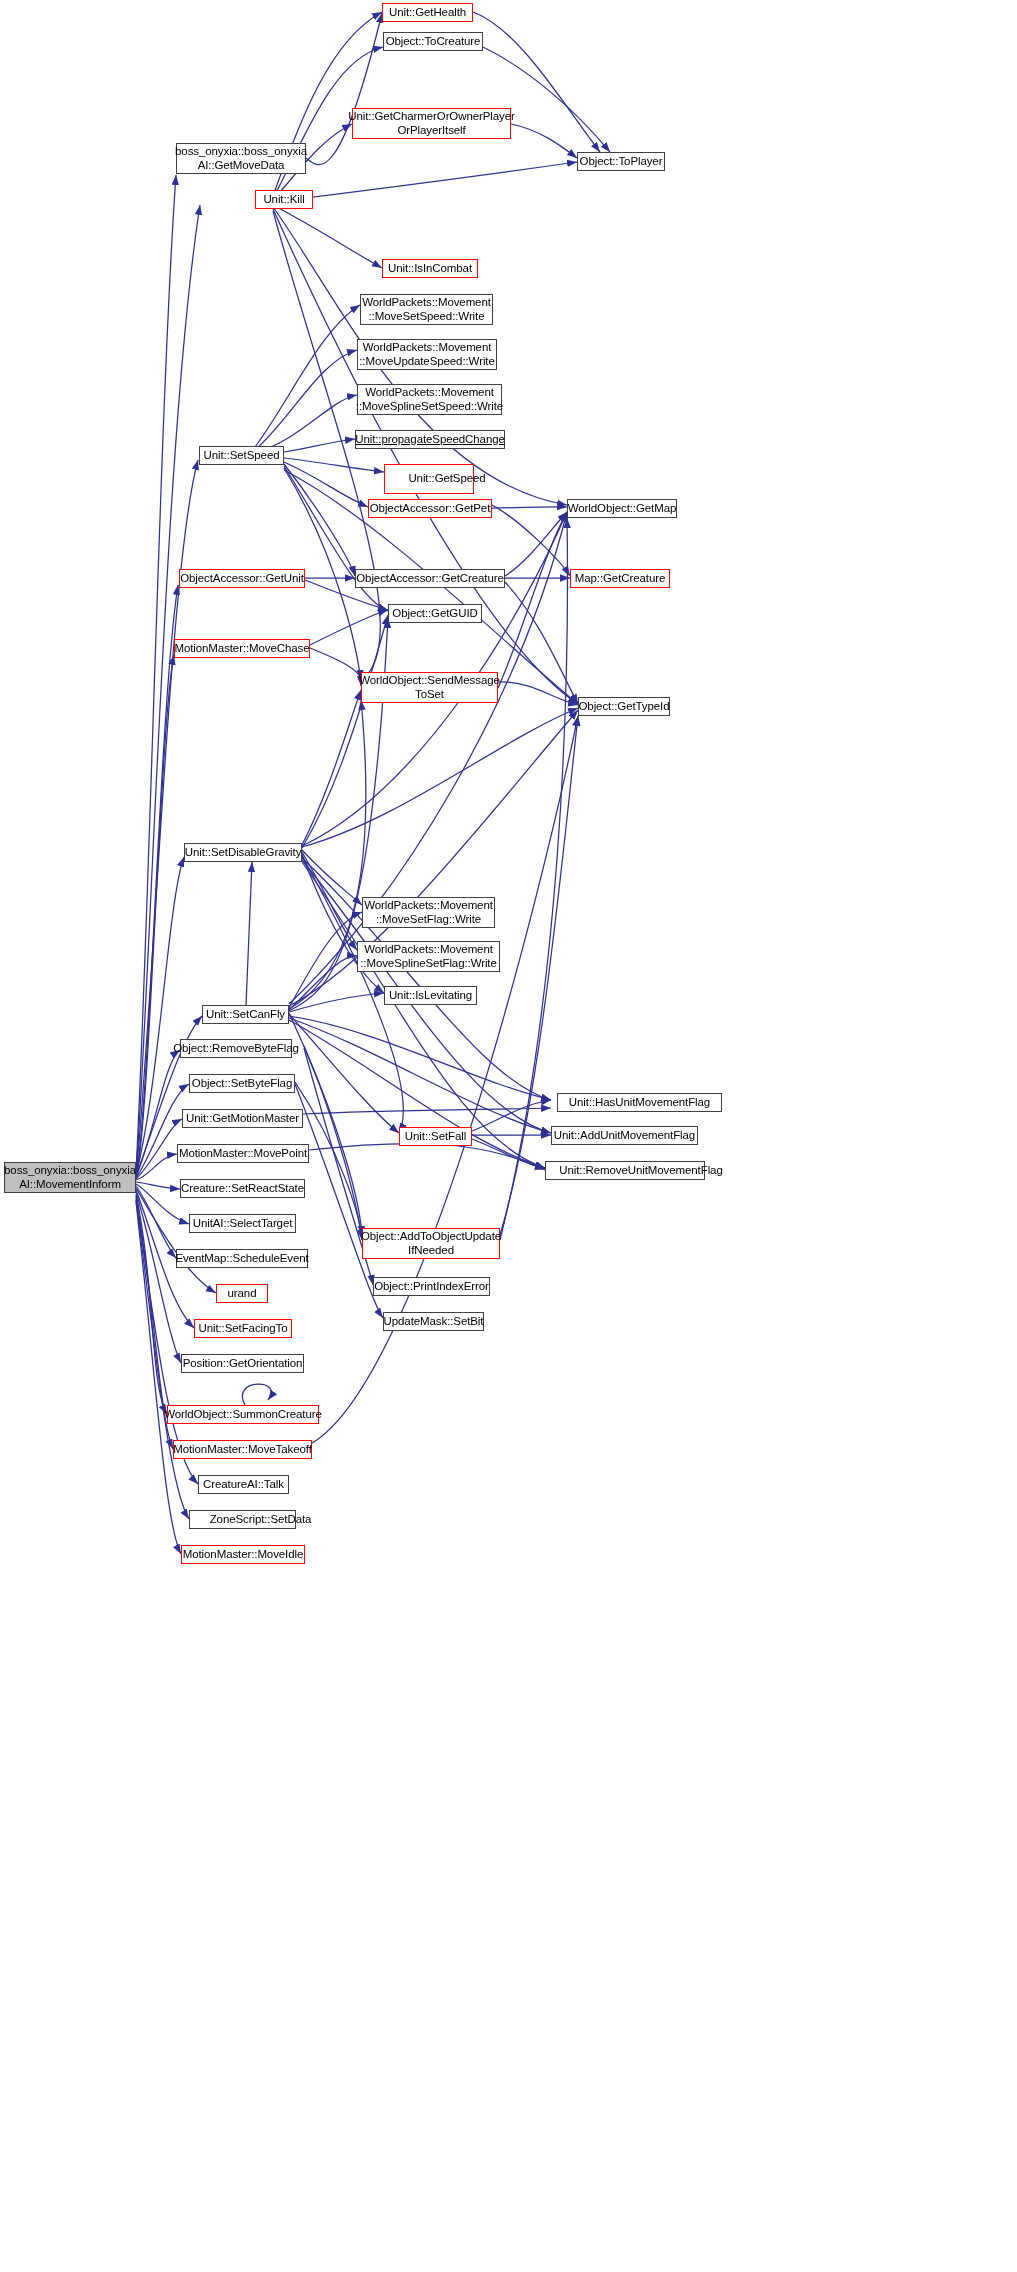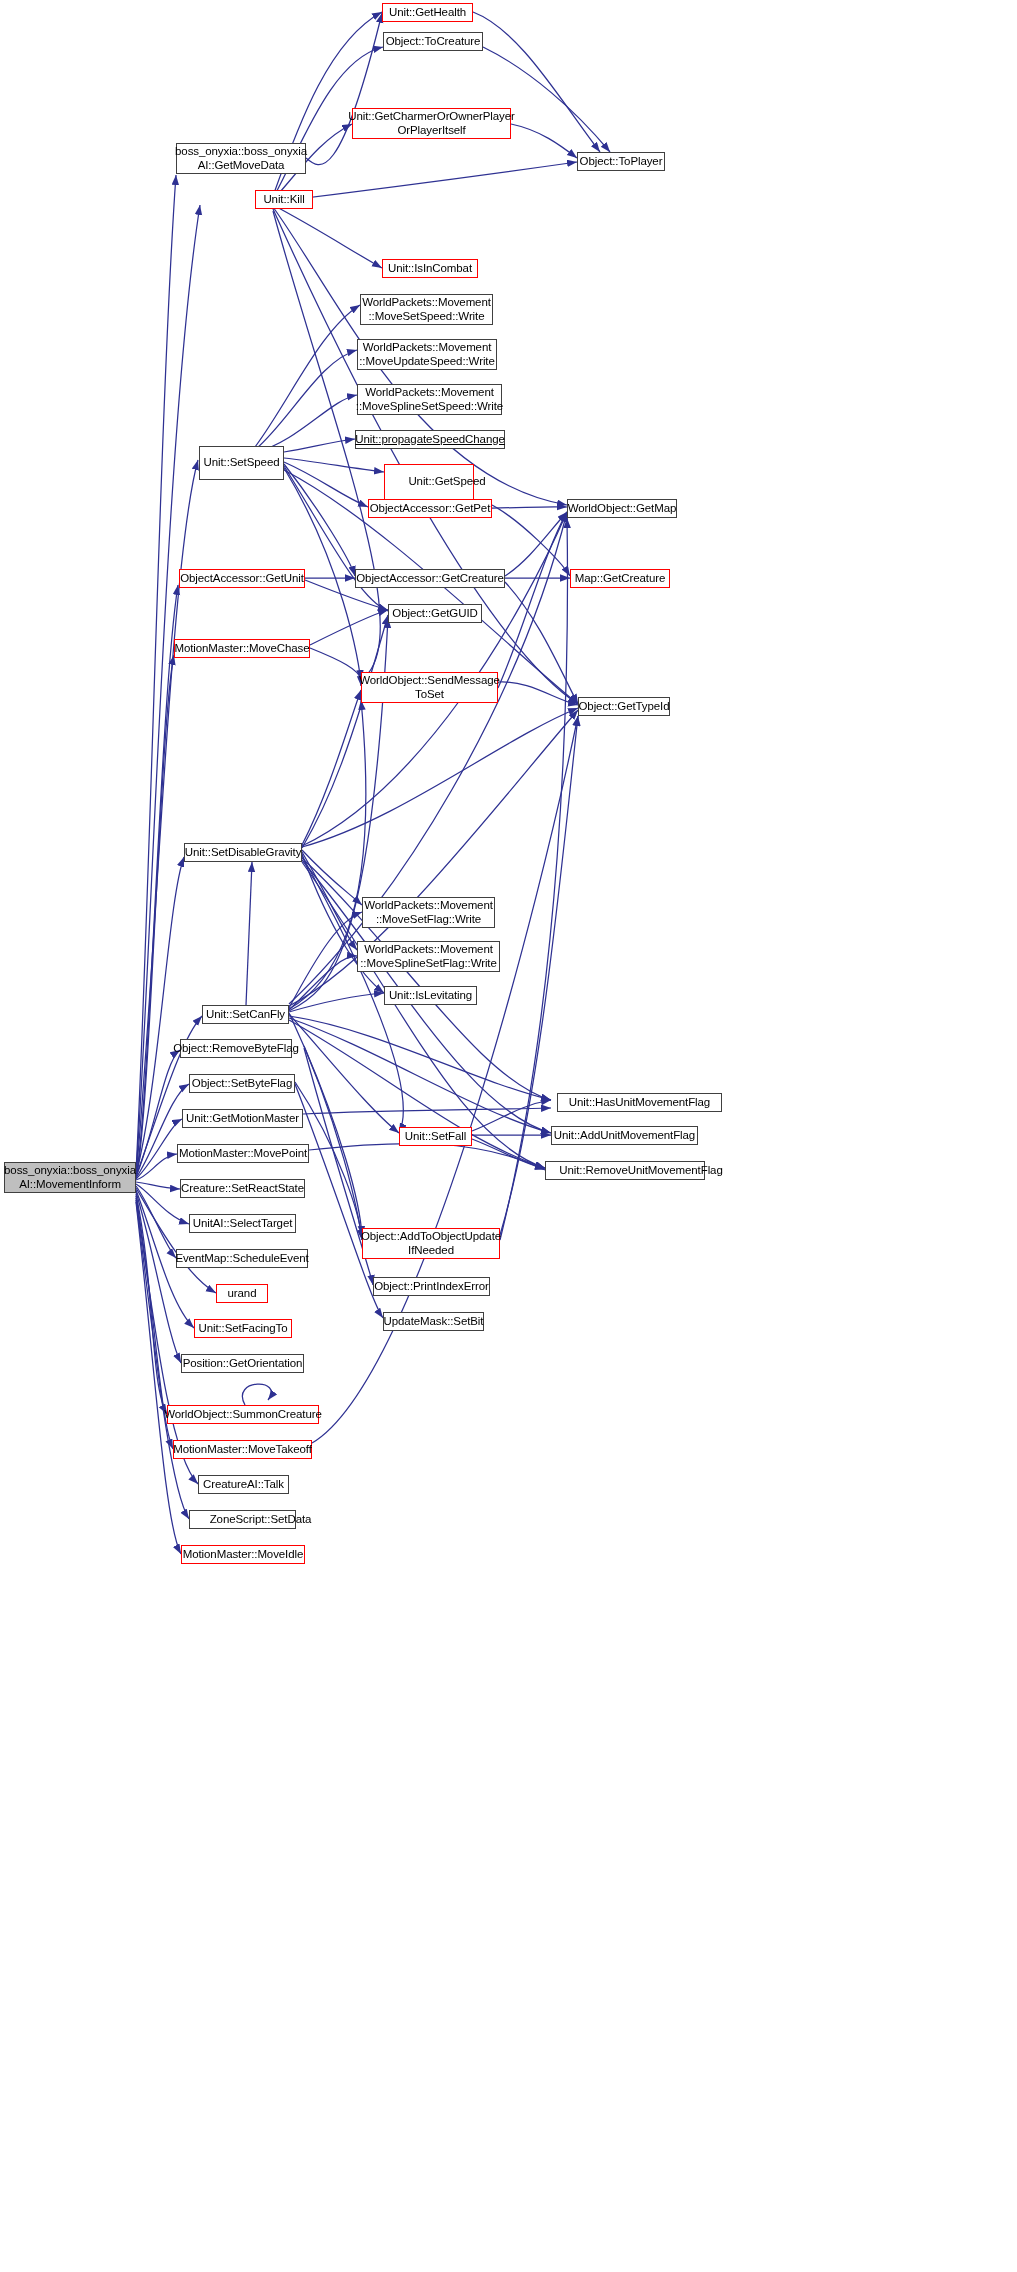--- a/index.html
+++ b/index.html
@@ -171,23 +171,23 @@
 ::MoveSetSpeed::Write</div>
 
   <div class="node" style="left:357px;top:339px;width:140px;height:31px;">WorldPackets::Movement
 ::MoveUpdateSpeed::Write</div>
 
   <div class="node" style="left:357px;top:384px;width:145px;height:31px;">WorldPackets::Movement
 ::MoveSplineSetSpeed::Write</div>
 
   <div class="node" style="left:355px;top:430px;width:150px;height:19px;text-decoration:underline;">Unit::propagateSpeedChange</div>
 
-  <div class="node" style="left:199px;top:446px;width:85px;height:34px;">Unit::SetSpeed</div>
-
-  <div class="node red" style="left:384px;top:464px;width:90px;height:36px;padding-left:36px;">Unit::GetSpeed</div>
+  <div class="node" style="left:199px;top:446px;width:85px;height:19px;">Unit::SetSpeed</div>
+
+  <div class="node red" style="left:384px;top:464px;width:90px;height:30px;padding-left:36px;">Unit::GetSpeed</div>
 
   <div class="node red" style="left:368px;top:499px;width:124px;height:19px;">ObjectAccessor::GetPet</div>
 
   <div class="node" style="left:567px;top:499px;width:110px;height:19px;">WorldObject::GetMap</div>
 
   <div class="node red" style="left:179px;top:569px;width:126px;height:19px;">ObjectAccessor::GetUnit</div>
 
   <div class="node" style="left:355px;top:569px;width:150px;height:19px;">ObjectAccessor::GetCreature</div>
 
   <div class="node red" style="left:570px;top:569px;width:100px;height:19px;">Map::GetCreature</div>

